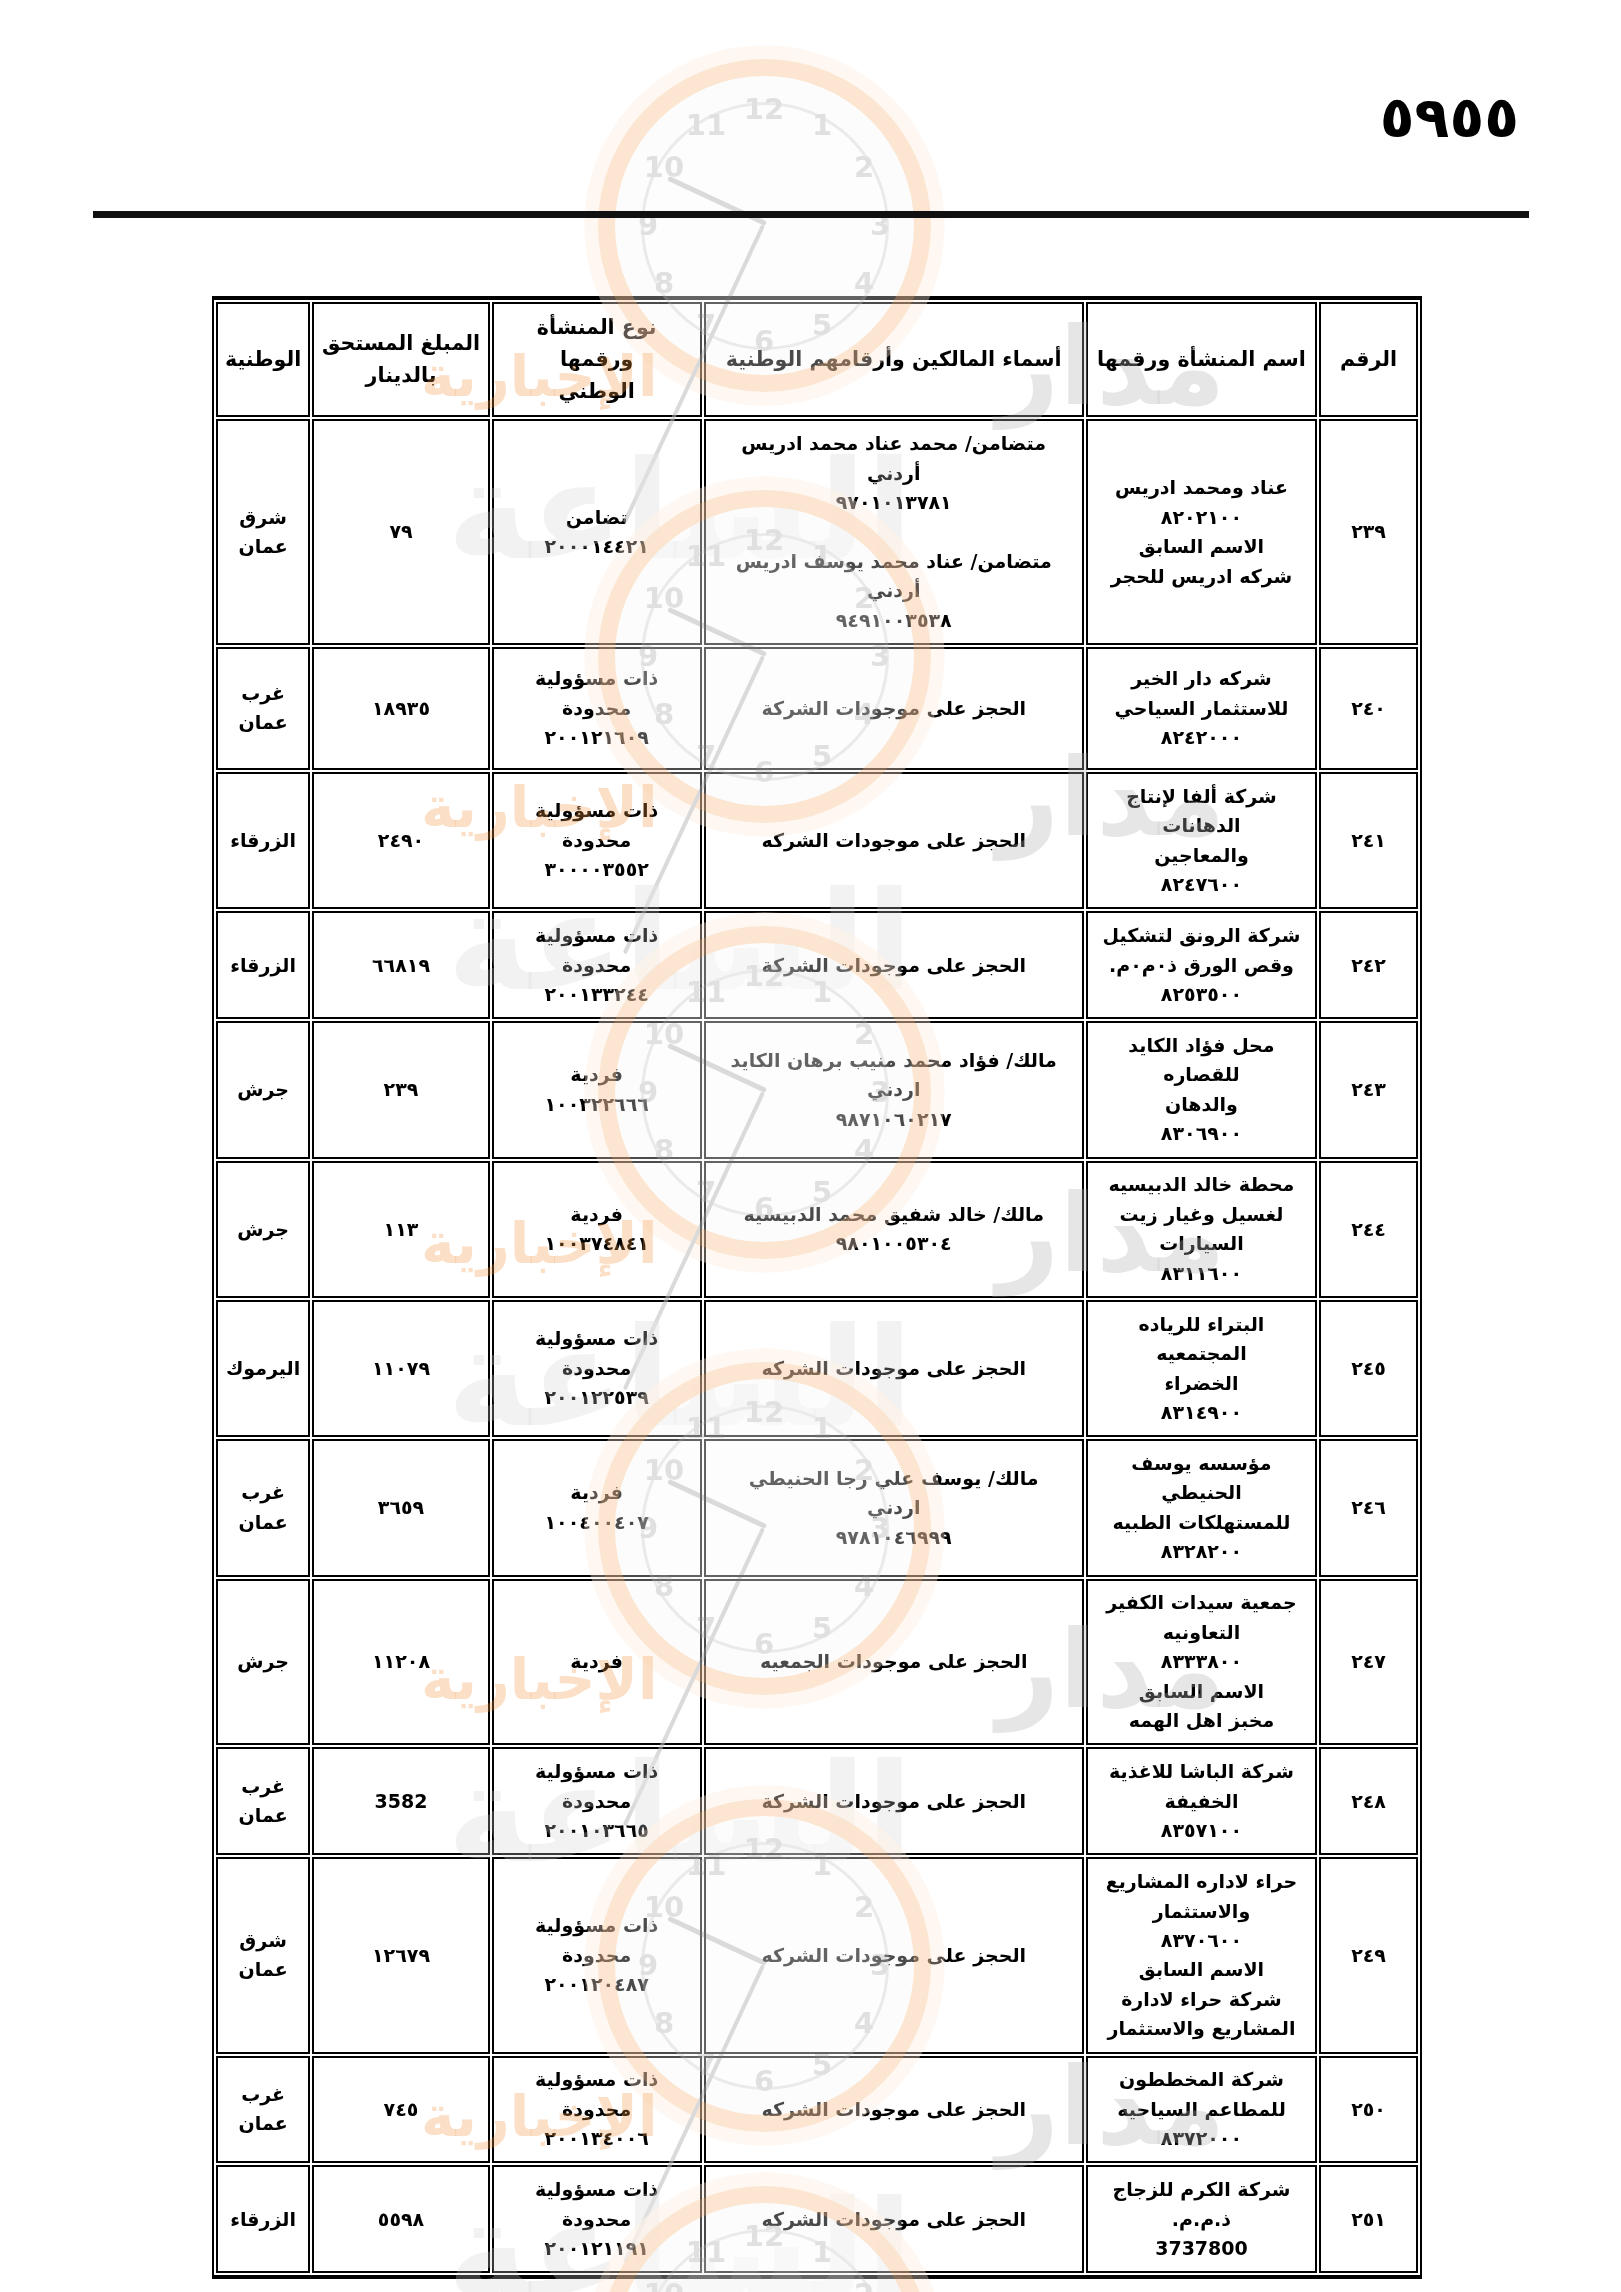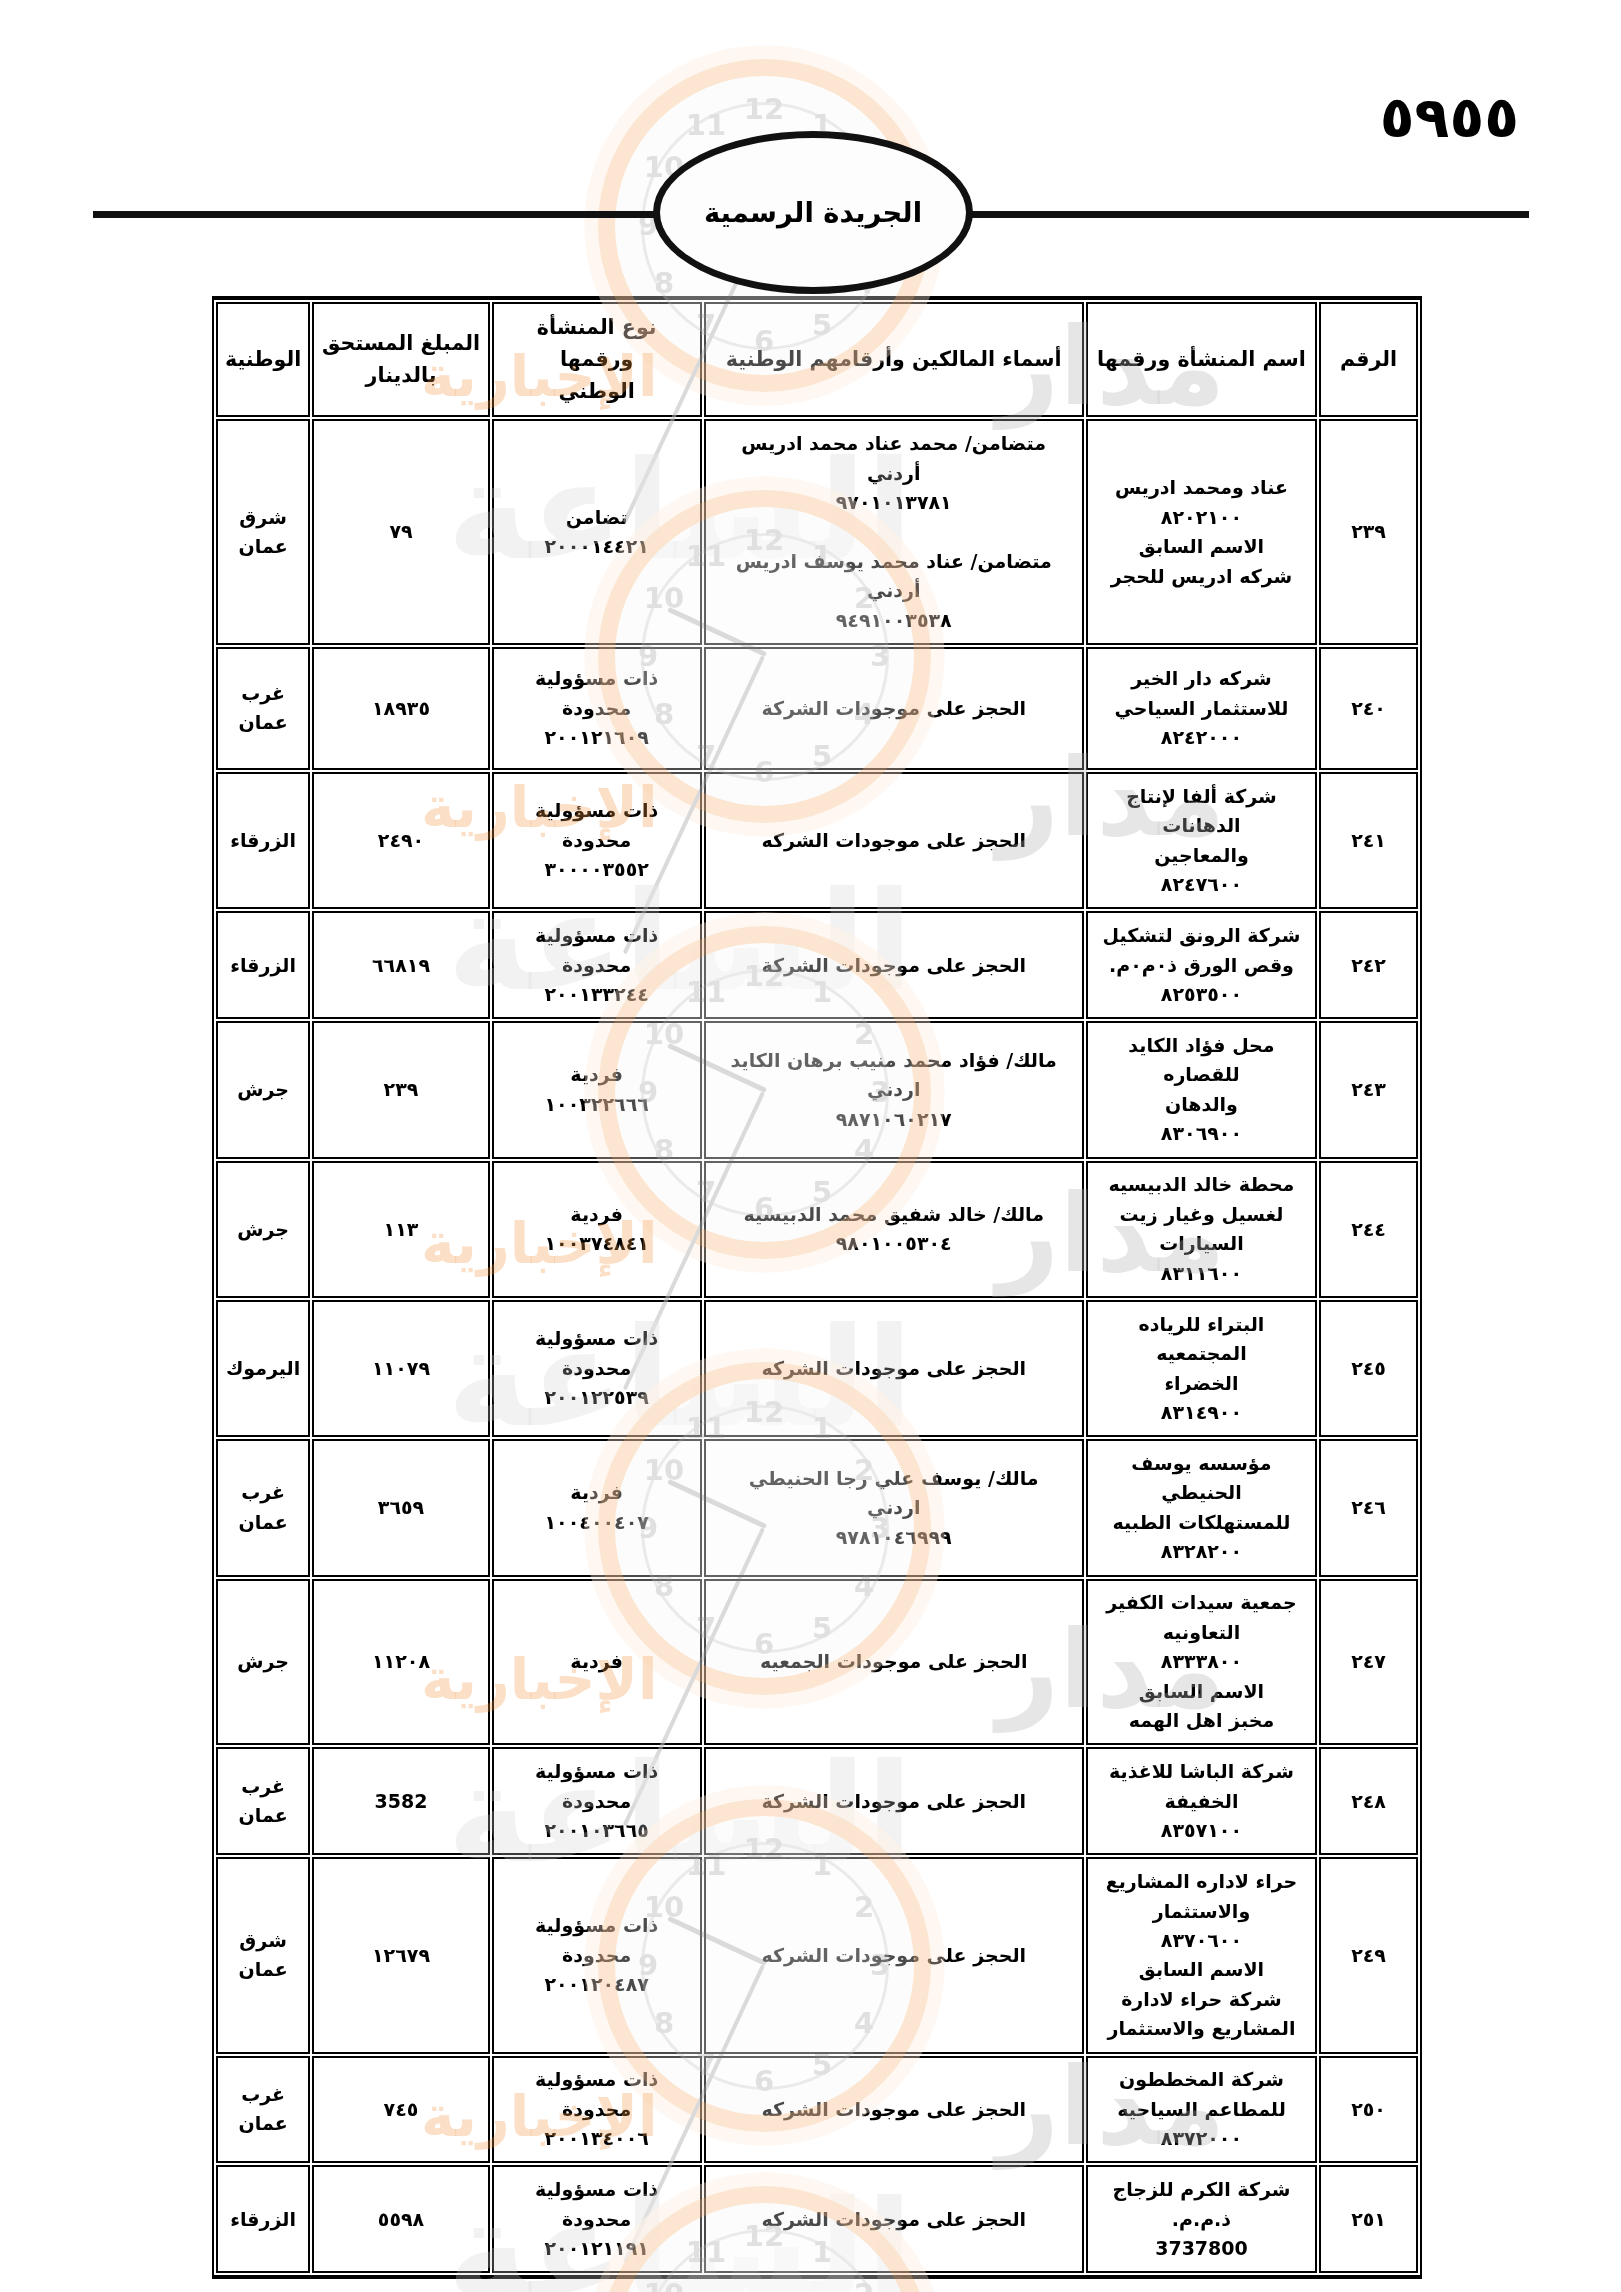--- a/index.html
+++ b/index.html
@@ -185,23 +185,20 @@
           <span class="wm-num" style="left: 249px; top: 91px;">2</span>
           <span class="wm-num" style="left: 49px; top: 91px;">10</span>
           <span class="wm-num" style="left: 91px; top: 49px;">11</span>
           <span class="wm-num" style="left: 149px; top: 33px;">12</span>
         </div>
       </div>
     </div>
 
   <div class="page-number">٥٩٥٥</div>
   <div class="rule"></div>
-  <div class="stamp">
-    <span>الجريدة الرسمية</span>
-  </div>
 
   <div class="table-wrap">
     <table>
       <colgroup>
         <col style="width:8.3%">
         <col style="width:19.4%">
         <col style="width:31.9%">
         <col style="width:17.6%">
         <col style="width:14.9%">
         <col style="width:7.9%">

